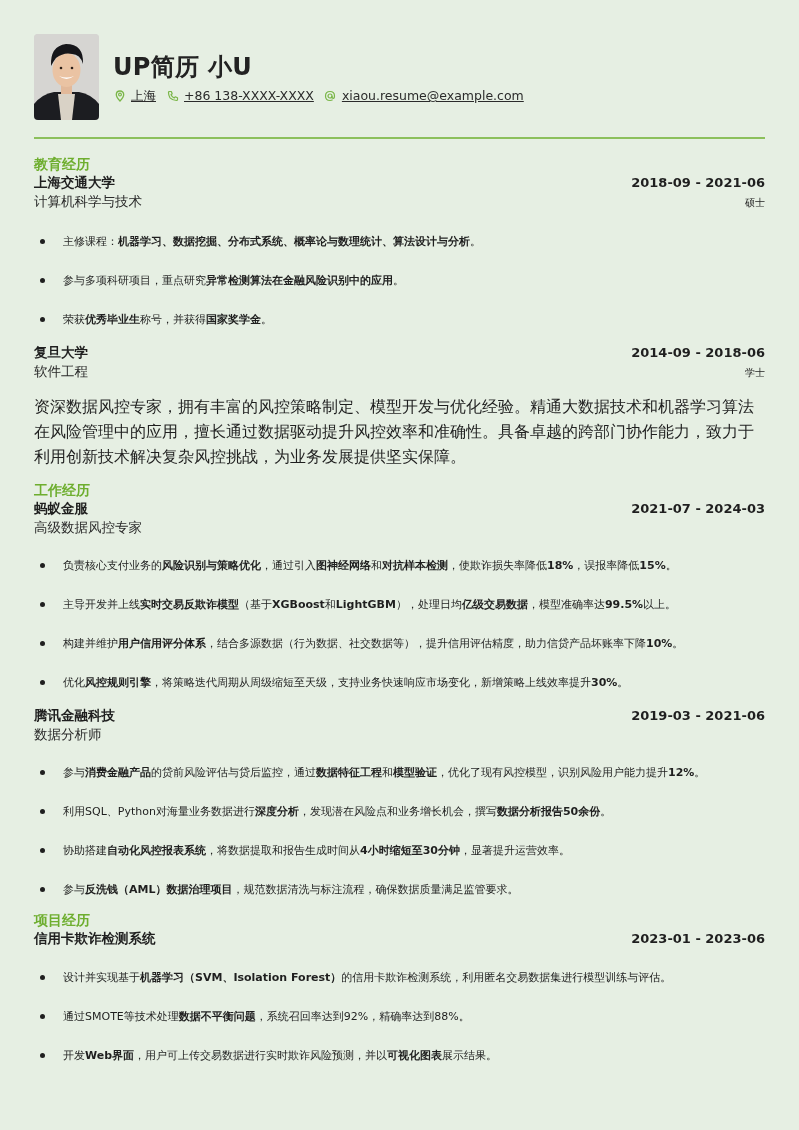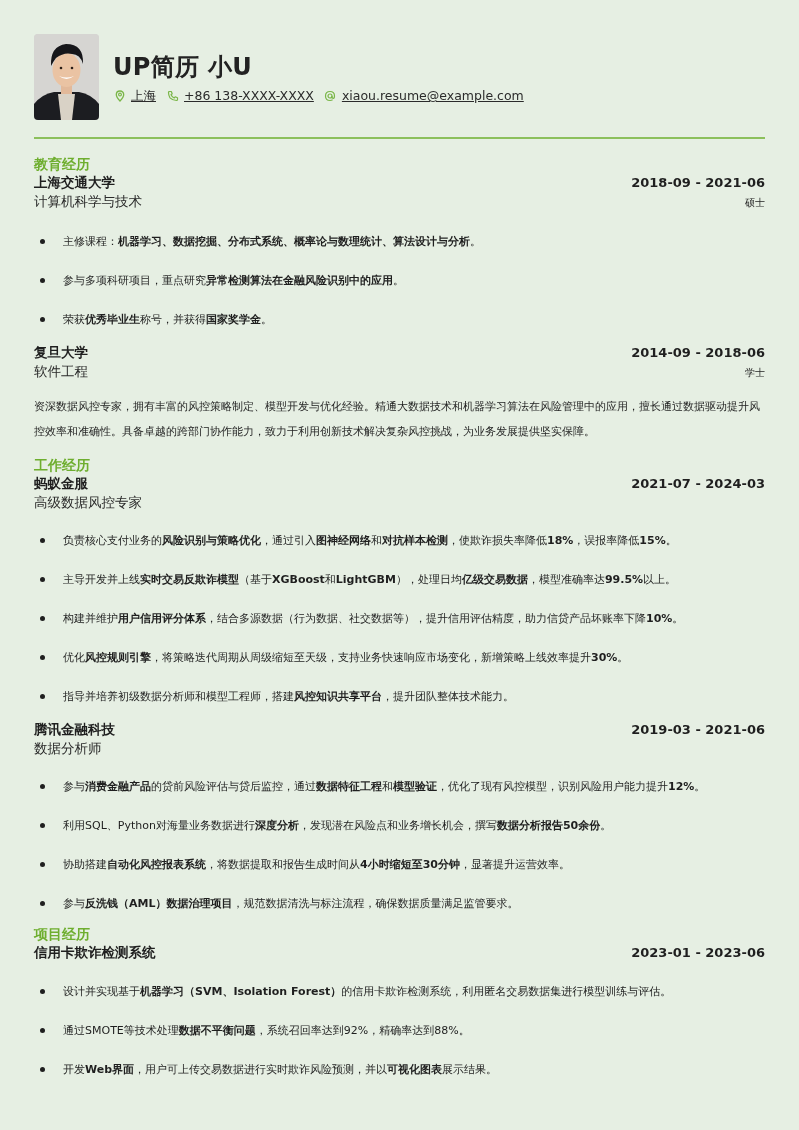--- a/index.html
+++ b/index.html
@@ -130,21 +130,21 @@
       position: absolute;
       left: 6px;
       top: 7px;
       width: 5px;
       height: 5px;
       border-radius: 50%;
       background: #1f1f1f;
     }
     b { font-weight: bold; }
     .summary {
-      font-size: 11px;
+      font-size: 16px;
       line-height: 25px;
       width: 731px;
     }
   </style>
 </head>
 <body>
 
 <div class="page">
 
   <div class="header">
@@ -240,21 +240,20 @@
         <div class="date">2021-07 - 2024-03</div>
       </div>
       <div class="row">
         <div class="sub">高级数据风控专家</div>
       </div>
       <ul class="bullets">
           <li><span>负责核心支付业务的</span><b>风险识别与策略优化</b><span>，通过引入</span><b>图神经网络</b><span>和</span><b>对抗样本检测</b><span>，使欺诈损失率降低</span><b>18%</b><span>，误报率降低</span><b>15%</b><span>。</span></li>
           <li><span>主导开发并上线</span><b>实时交易反欺诈模型</b><span>（基于</span><b>XGBoost</b><span>和</span><b>LightGBM</b><span>），处理日均</span><b>亿级交易数据</b><span>，模型准确率达</span><b>99.5%</b><span>以上。</span></li>
           <li><span>构建并维护</span><b>用户信用评分体系</b><span>，结合多源数据（行为数据、社交数据等），提升信用评估精度，助力信贷产品坏账率下降</span><b>10%</b><span>。</span></li>
           <li><span>优化</span><b>风控规则引擎</b><span>，将策略迭代周期从周级缩短至天级，支持业务快速响应市场变化，新增策略上线效率提升</span><b>30%</b><span>。</span></li>
-          <li><span>指导并培养初级数据分析师和模型工程师，搭建</span><b>风控知识共享平台</b><span>，提升团队整体技术能力。</span></li>
         </ul>
     </div>
 
     <div class="entry">
       <div class="row">
         <div class="org">腾讯金融科技</div>
         <div class="date">2019-03 - 2021-06</div>
       </div>
       <div class="row">
         <div class="sub">数据分析师</div>

